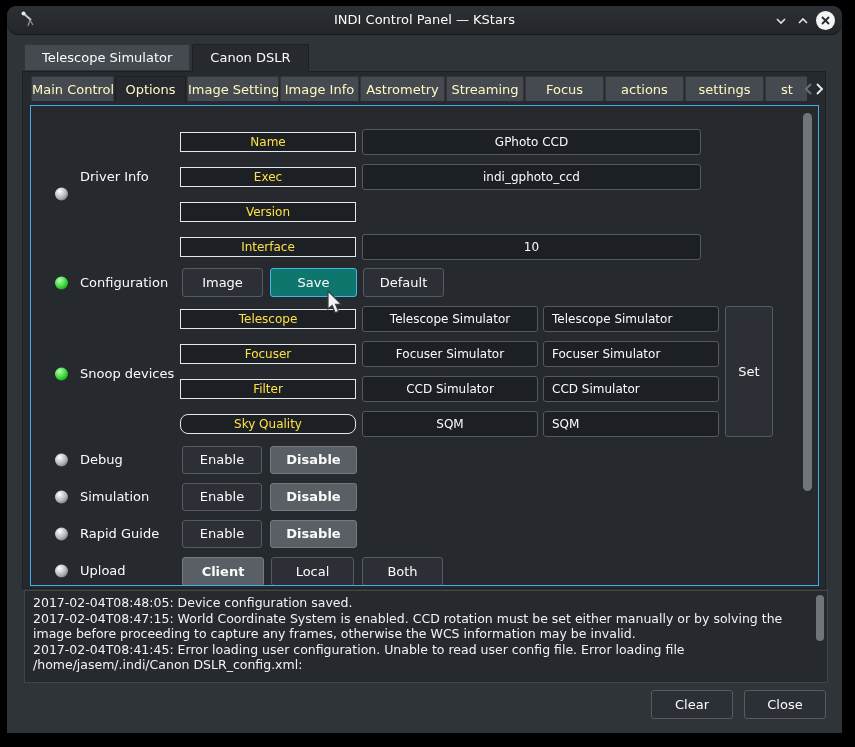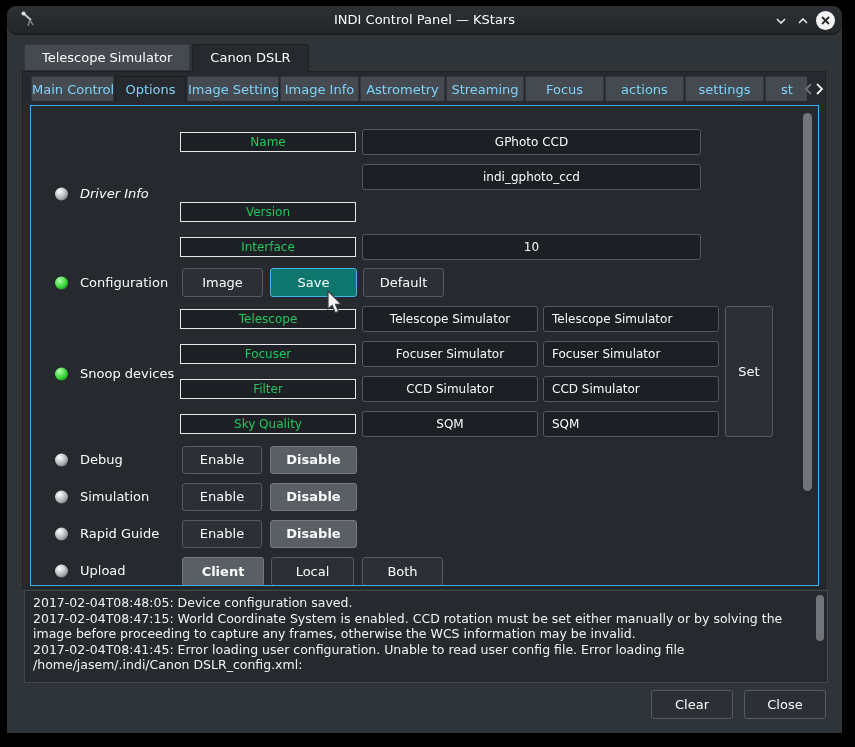--- a/index.html
+++ b/index.html
@@ -42,21 +42,21 @@
   .tab.active{background:#26292d;border-color:#1d2023;height:29px;}
   
   .device-pane{
     position:absolute;left:15px;top:65px;width:804px;height:518px;
     background:#26292d;border:1px solid #1d2023;box-sizing:border-box;
   }
   
   .prop-tabs{position:absolute;left:8px;top:4px;height:27px;width:776px;overflow:hidden;white-space:nowrap;}
   .ptab{
     display:inline-block;vertical-align:top;height:25px;line-height:25px;box-sizing:border-box;
-    text-align:center;font-size:13px;color:#7dd3fc;background:#454a50;
+    text-align:center;font-size:13px;color:#fef9c3;background:#454a50;
     border:1px solid #33373b;border-bottom:none;border-radius:2px 2px 0 0;margin-right:1px;
     overflow:hidden;
   }
   .ptab.active{background:#26292d;border-color:#1d2023;height:27px;}
   .tabbar-arrows{position:absolute;right:-1px;top:8px;width:24px;height:18px;}
   
   .scroll-area{
     position:absolute;left:7px;top:33px;width:789px;height:481px;box-sizing:border-box;
     border:1px solid #3daee9;background:#26292d;overflow:hidden;
   }
@@ -66,21 +66,21 @@
   }
   .led.gray{background:radial-gradient(circle at 35% 30%,#ffffff,#aeb2b6 55%,#565b60 95%);}
   .led.green{background:radial-gradient(circle at 35% 30%,#b4ffb0,#35d435 55%,#117a11 95%);}
   .section-label{
     position:absolute;left:49px;font-size:13px;line-height:16px;transform:translateY(-50%);
     color:#fcfcfc;white-space:nowrap;
   }
   .label-field{
     position:absolute;left:149px;width:176px;height:20px;box-sizing:border-box;
     background:#1c1f23;border:1px solid #e4e6e8;
-    font-size:12px;line-height:18px;text-align:center;color:#22c55e;overflow:hidden;
+    font-size:12px;line-height:18px;text-align:center;color:#fde047;overflow:hidden;
   }
   .value-field{
     position:absolute;left:331px;width:339px;height:26px;box-sizing:border-box;
     background:#1c1f23;border:1px solid #54595f;border-radius:3px;
     font-size:12px;line-height:24px;text-align:center;color:#fcfcfc;overflow:hidden;
   }
   .snoop-device{left:331px;width:176px;}
   .snoop-input{left:512px;width:176px;text-align:left;padding:0 8px;}
   .btn{
     position:absolute;box-sizing:border-box;background:#2c3036;border:1px solid #565b61;
@@ -158,53 +158,54 @@
           </g>
         <g>
             <polyline points="15,4 20,9 15,14" fill="none" stroke="#eceeef" stroke-width="1.8"></polyline>
           </g>
       </svg>
     </span>
 
     <div class="scroll-area" id="optionsArea">
       <div class="vscroll"></div>
     <div class="led gray" style="top: 88px;"></div>
-        <div class="section-label" style="top: 88px; font-style: italic;">Driver Info</div>
+        <div class="section-label" style="top: 71px;">Driver Info</div>
         <div class="led green" style="top: 177px;"></div>
         <div class="section-label" style="top: 177px;">Configuration</div>
         <div class="led green" style="top: 268px;"></div>
         <div class="section-label" style="top: 268px;">Snoop devices</div>
         <div class="led gray" style="top: 354px;"></div>
         <div class="section-label" style="top: 354px;">Debug</div>
         <div class="led gray" style="top: 391px;"></div>
         <div class="section-label" style="top: 391px;">Simulation</div>
         <div class="led gray" style="top: 428px;"></div>
         <div class="section-label" style="top: 428px;">Rapid Guide</div>
         <div class="led gray" style="top: 465px;"></div>
         <div class="section-label" style="top: 465px;">Upload</div>
         <div class="label-field" style="top: 26px;">Name</div>
         <div class="value-field" style="top: 23px;">GPhoto CCD</div>
+        <div class="label-field" style="top: 61px;">Exec</div>
         <div class="value-field" style="top: 58px;">indi_gphoto_ccd</div>
         <div class="label-field" style="top: 96px;">Version</div>
         <div class="value-field" style="top: 93px; margin-top: 35px;">1.5</div>
         <div class="label-field" style="top: 131px;">Interface</div>
         <div class="value-field" style="top: 128px;">10</div>
         <div class="btn" style="left: 151px; top: 162px; width: 81px; height: 29px; line-height: 27px;">Image</div>
         <div class="btn highlight" style="left: 239px; top: 162px; width: 87px; height: 29px; line-height: 27px;">Save</div>
         <div class="btn" style="left: 332px; top: 162px; width: 81px; height: 29px; line-height: 27px;">Default</div>
         <div class="label-field" style="top: 203px;">Telescope</div>
         <div class="value-field snoop-device" style="top: 200px;">Telescope Simulator</div>
         <div class="value-field snoop-input" style="top: 200px;">Telescope Simulator</div>
         <div class="label-field" style="top: 238px;">Focuser</div>
         <div class="value-field snoop-device" style="top: 235px;">Focuser Simulator</div>
         <div class="value-field snoop-input" style="top: 235px;">Focuser Simulator</div>
         <div class="label-field" style="top: 273px;">Filter</div>
         <div class="value-field snoop-device" style="top: 270px;">CCD Simulator</div>
         <div class="value-field snoop-input" style="top: 270px;">CCD Simulator</div>
-        <div class="label-field" style="top: 308px;">Sky Quality</div>
+        <div class="label-field" style="top: 308px; border-radius: 8px;">Sky Quality</div>
         <div class="value-field snoop-device" style="top: 305px;">SQM</div>
         <div class="value-field snoop-input" style="top: 305px;">SQM</div>
         <div class="btn" style="left: 694px; top: 200px; width: 48px; height: 131px; line-height: 129px;">Set</div>
         <div class="btn" style="left: 151px; top: 340px; width: 80px; height: 28px; line-height: 26px;">Enable</div>
         <div class="btn pressed" style="left: 239px; top: 340px; width: 87px; height: 28px; line-height: 26px;">Disable</div>
         <div class="btn" style="left: 151px; top: 377px; width: 80px; height: 28px; line-height: 26px;">Enable</div>
         <div class="btn pressed" style="left: 239px; top: 377px; width: 87px; height: 28px; line-height: 26px;">Disable</div>
         <div class="btn" style="left: 151px; top: 414px; width: 80px; height: 28px; line-height: 26px;">Enable</div>
         <div class="btn pressed" style="left: 239px; top: 414px; width: 87px; height: 28px; line-height: 26px;">Disable</div>
         <div class="btn pressed" style="left: 151px; top: 451px; width: 82px; height: 29px; line-height: 27px;">Client</div>

